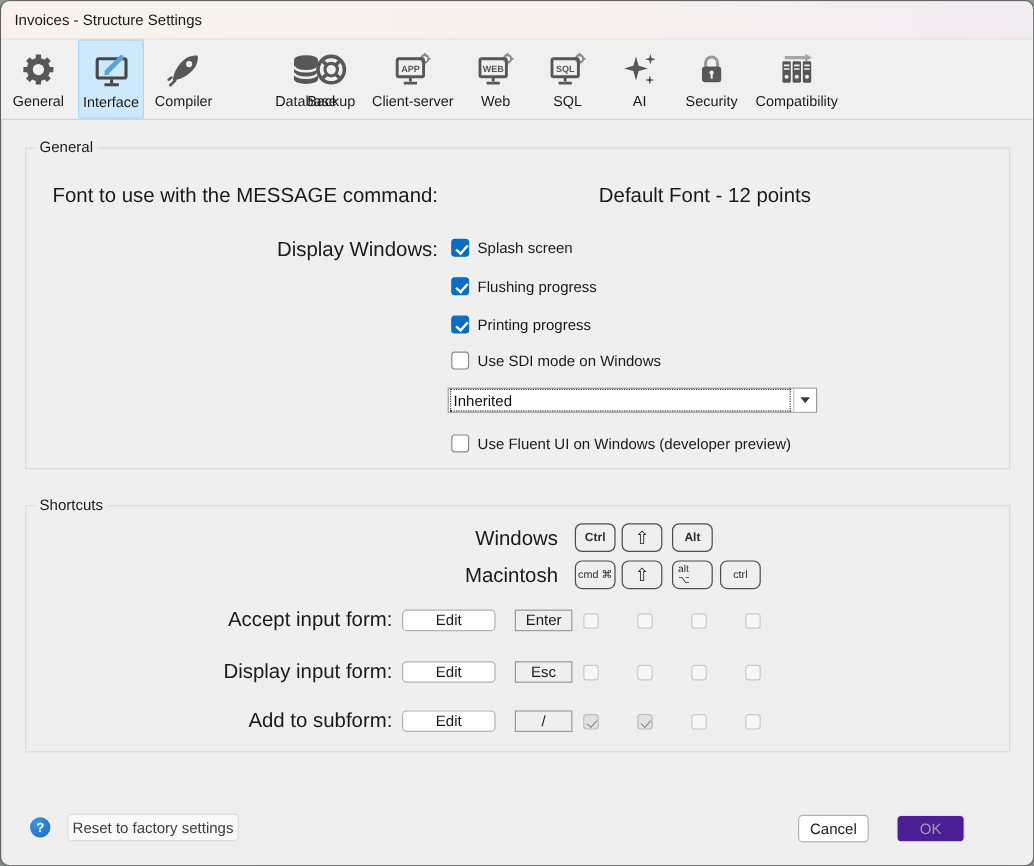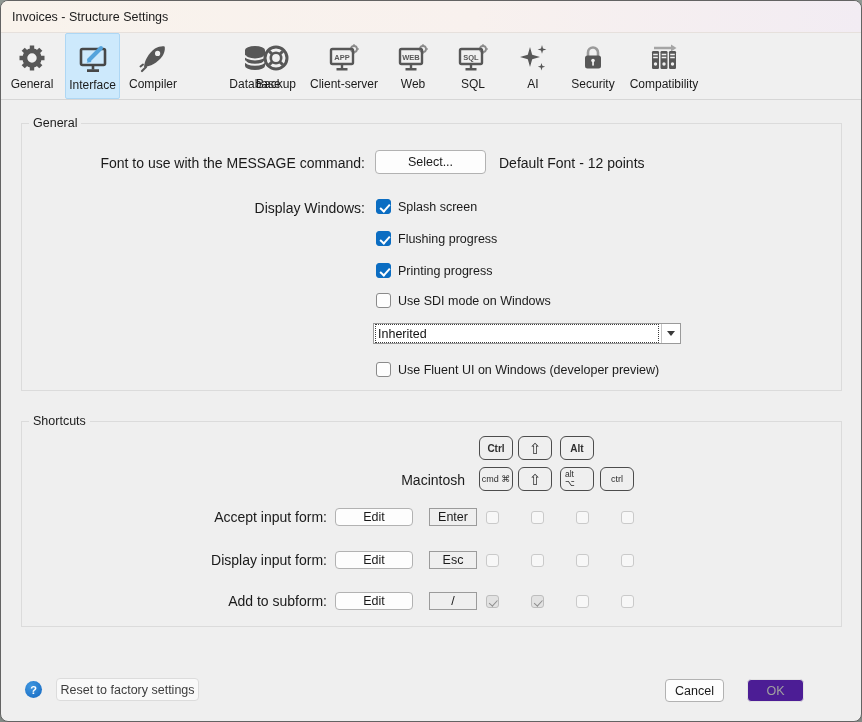--- a/index.html
+++ b/index.html
@@ -16,21 +16,21 @@
     border-bottom:1px solid #d6d6d6;}
   .tb-item{position:absolute;top:0;height:66px;display:flex;flex-direction:column;
     align-items:center;justify-content:flex-start;padding-top:8px;cursor:default;border-radius:2px;}
   .tb-item.selected{background:#cde9fc;border:1px solid #aed7f4;}
   .tb-icon{height:34px;display:flex;align-items:center;justify-content:center;}
   .tb-label{font-size:12px;color:#1b1b1b;margin-top:2px;white-space:nowrap;}
   
   .group{position:absolute;border:1px solid #dbdbdb;}
   .group-legend{position:absolute;top:-8px;left:7px;background:#efefef;padding:0 4px;
     font-size:12.5px;color:#1c1c1c;}
-  .lbl{position:absolute;font-size:14px;color:#1a1a1a;line-height:16px;white-space:nowrap;}
+  .lbl{position:absolute;font-size:17px;color:#1a1a1a;line-height:16px;white-space:nowrap;}
   .lbl.right{text-align:right;}
   
   .btn{position:absolute;background:#fdfdfd;border:1px solid #b2b2b2;border-radius:4px;
     font-size:12.5px;color:#1a1a1a;display:flex;align-items:center;justify-content:center;
     font-family:"Liberation Sans",sans-serif;cursor:default;}
   .btn.soft{background:#f9f9f9;border-color:#dcdcdc;color:#3d3d3d;}
   .btn.disabled{background:#4c1d95;border-color:#e3e3e3;color:#a0a0a0;}
   
   .cbrow{position:absolute;display:flex;align-items:center;gap:7px;}
   .cb{width:15px;height:15px;border:1px solid #8a8a8a;border-radius:3px;background:#fdfdfd;
@@ -258,21 +258,20 @@
         </svg>
       </span>
       <span class="tb-label">Compatibility</span>
     </div>
   </div>
 
   <div class="group" style="left:20px;top:122px;width:821px;height:268px;">
     <span class="group-legend">General</span>
 
     <span class="lbl right" style="left:0;top:31px;width:343px;">Font to use with the MESSAGE command:</span>
-    <div class="btn" style="left:353px;top:26px;width:111px;height:24px;">Select...</div>
     <span class="lbl" style="left:477px;top:31px;">Default Font - 12 points</span>
 
     <span class="lbl right" style="left:0;top:76px;width:343px;">Display Windows:</span>
 
     <div class="cbrow" style="left:354px;top:75px;">
       <span class="cb checked"></span>
       <span class="cblabel">Splash screen</span>
     </div>
     <div class="cbrow" style="left:354px;top:107px;">
       <span class="cb checked"></span>
@@ -296,20 +295,21 @@
 
     <div class="cbrow" style="left:354px;top:238px;">
       <span class="cb"></span>
       <span class="cblabel">Use Fluent UI on Windows (developer preview)</span>
     </div>
   </div>
 
   <div class="group" style="left:20px;top:420px;width:821px;height:206px;">
     <span class="group-legend">Shortcuts</span>
 
+    <span class="lbl right" style="left:0;top:19px;width:443px;">Windows</span>
     <div class="keycap" style="left:457px;top:14px;">
         <span class="kc-txt">Ctrl</span>
       </div>
     <div class="keycap" style="left:496px;top:14px;">
         <span class="kc-shift">⇧</span>
       </div>
     <div class="keycap" style="left:538px;top:14px;">
         <span class="kc-txt">Alt</span>
       </div>
 

